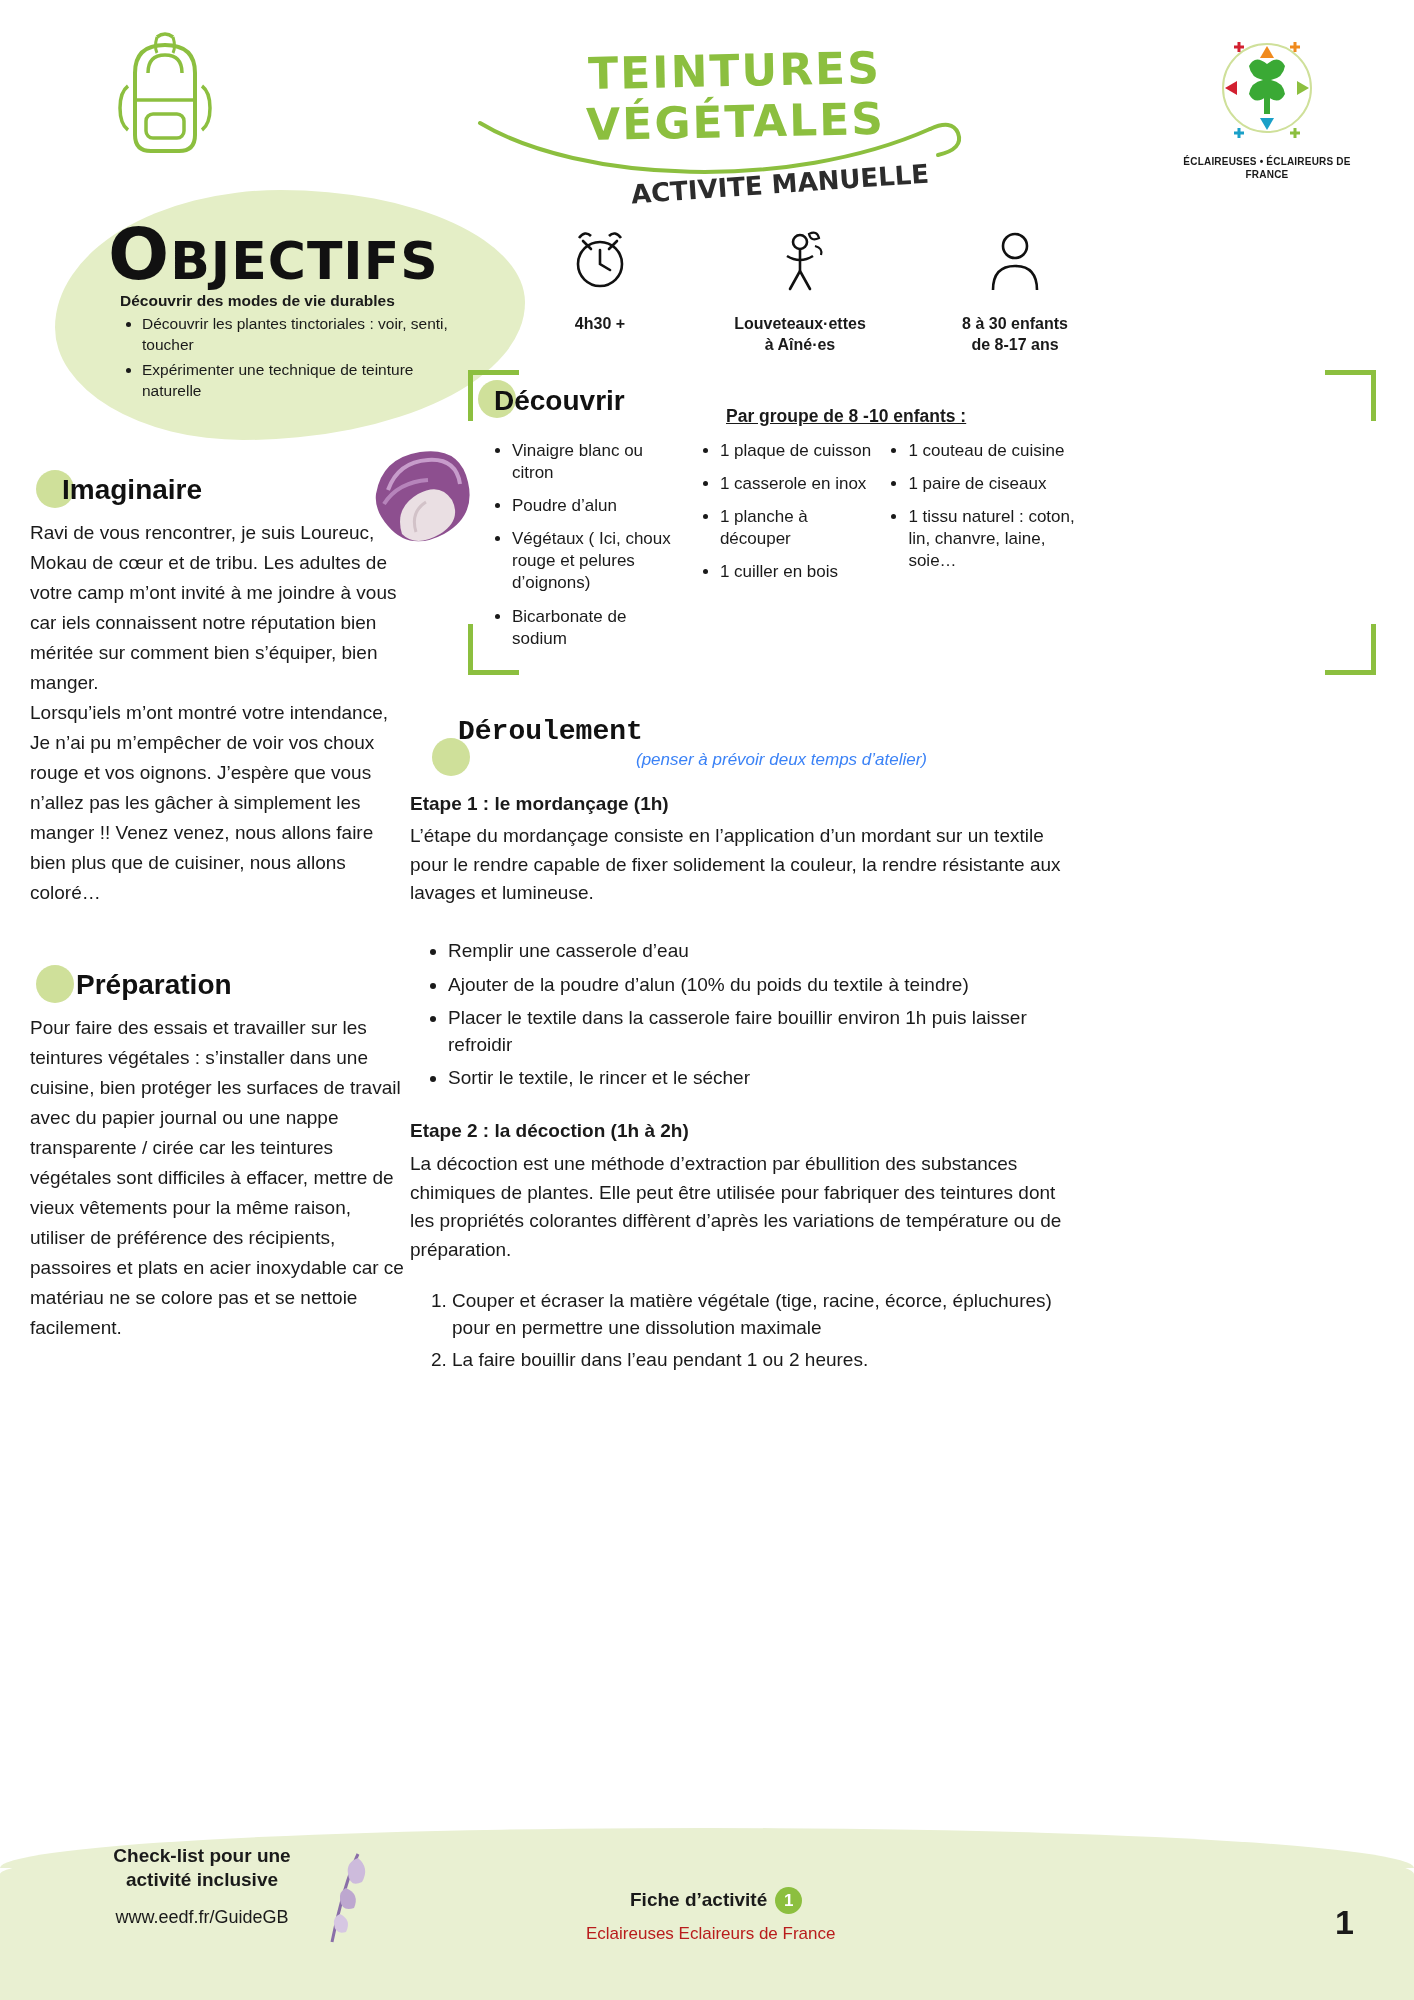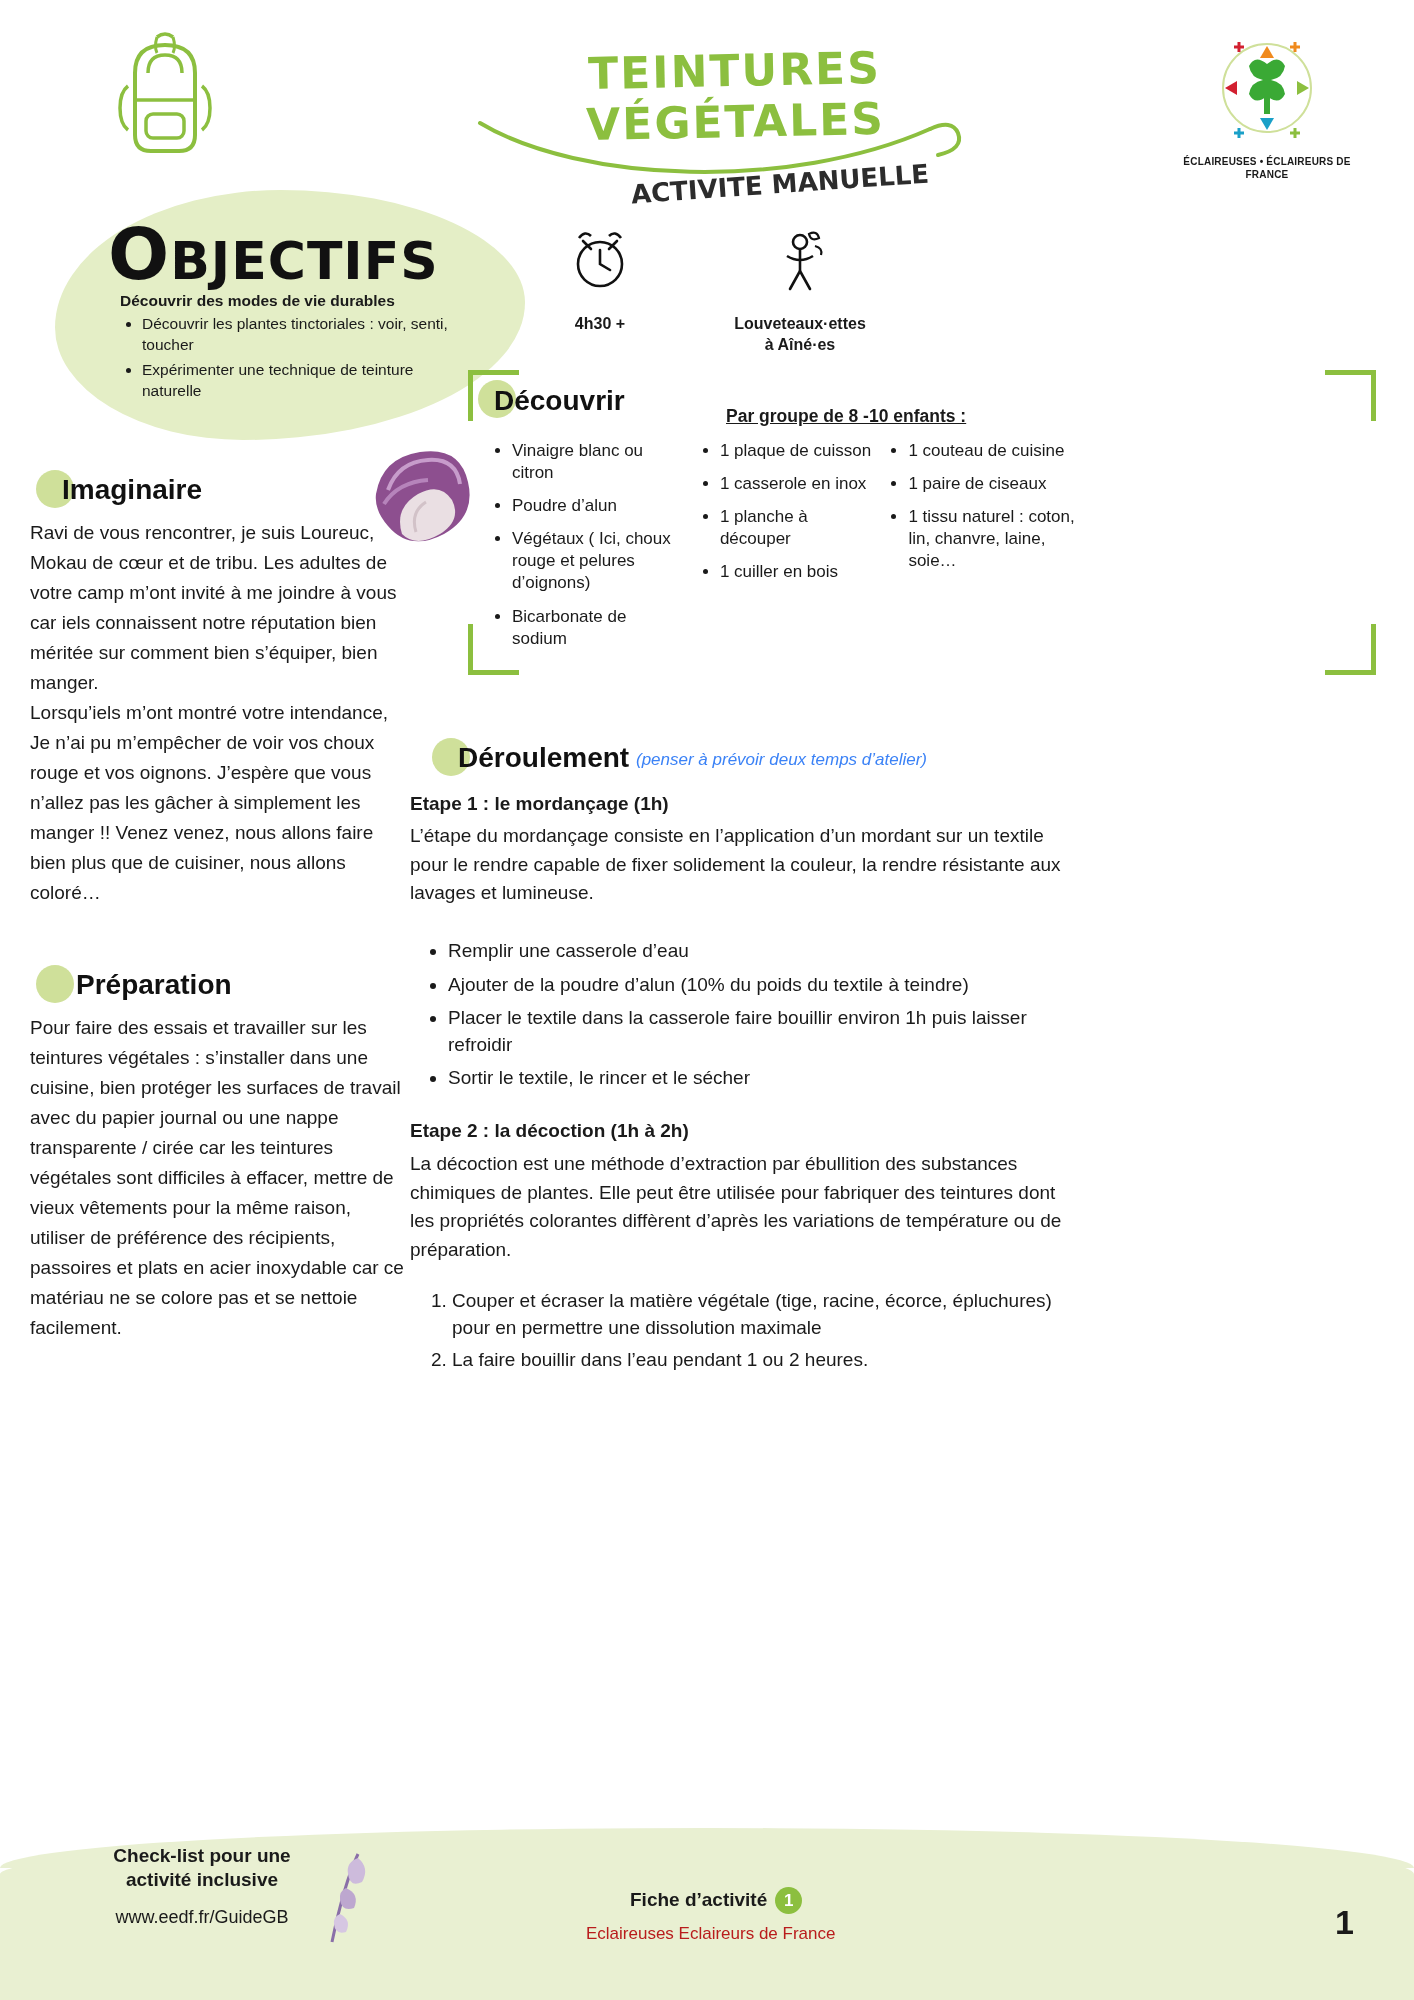--- a/index.html
+++ b/index.html
@@ -86,21 +86,21 @@
   .imag-title{left:62px;top:474px;}
   .imag-text{position:absolute;left:30px;top:518px;width:378px;font-size:19px;line-height:1.58;}
 
   
   .prep-dot{left:36px;top:965px;}
   .prep-title{left:76px;top:969px;}
   .prep-text{position:absolute;left:30px;top:1013px;width:378px;font-size:19px;line-height:1.58;}
 
   
   .der-dot{left:432px;top:738px;}
-  .der-title{left:458px;top:742px;}
+  .der-title{left:458px;top:716px;font-family:Liberation Mono, monospace;}
   .der-note{position:absolute;left:636px;top:750px;font-size:17px;font-style:italic;color:#3b82f6;}
 
   .etape{position:absolute;font-size:19px;font-weight:700;}
   .e1{left:410px;top:793px;}
   .e2{left:410px;top:1120px;}
   .para{position:absolute;font-size:19px;line-height:1.5;width:660px;left:410px;}
   .p1{top:822px;}
   .p2{top:1150px;}
   .blist{position:absolute;left:410px;top:938px;width:670px;font-size:19px;}
   .blist ul{margin:0;padding-left:38px;}
@@ -206,20 +206,30 @@
       <path d="M35 43 l-10 18 M35 43 l10 18" stroke="#111" stroke-width="2.6" stroke-linecap="round"></path>
       <path d="M44 6 q8 -4 10 4 q-8 4 -10 -4 z" fill="none" stroke="#111" stroke-width="2.2"></path>
       <path d="M50 18 q8 2 6 9" fill="none" stroke="#111" stroke-width="2.2"></path>
     </svg>
     <div class="lbl">
       <div>Louveteaux·ettes</div>
       <div>à Aîné·es</div>
     </div>
   </div>
 
+  <div class="info i-nb">
+    <svg viewBox="0 0 70 70" width="70" height="70">
+      <circle cx="35" cy="18" r="12" fill="none" stroke="#111" stroke-width="2.6"></circle>
+      <path d="M13 62 q0 -24 22 -24 q22 0 22 24" fill="none" stroke="#111" stroke-width="2.6"></path>
+    </svg>
+    <div class="lbl">
+      <div>8 à 30 enfants</div>
+      <div>de 8-17 ans</div>
+    </div>
+  </div>
 
   <div class="corner c-tl"></div>
   <div class="corner c-bl"></div>
   <div class="corner c-tr"></div>
   <div class="corner c-br"></div>
 
   <div class="sec-dot mat-dot"></div>
   <div class="sec-title mat-title">Découvrir</div>
   <div class="mat-groupe">Par groupe de 8 -10 enfants :</div>
 

